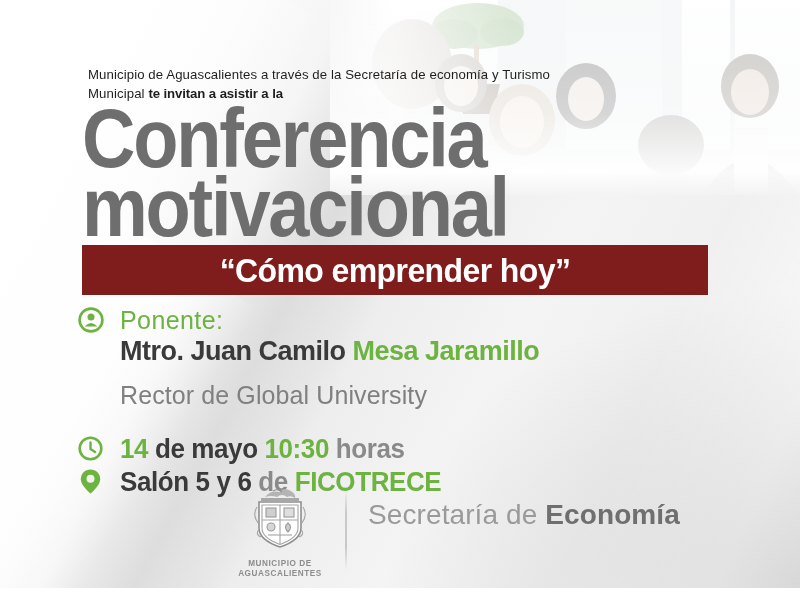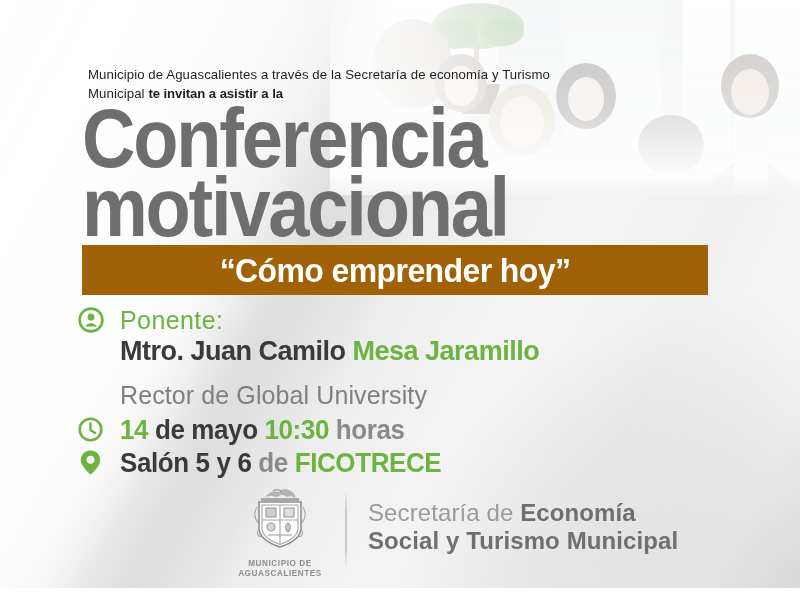--- a/index.html
+++ b/index.html
@@ -82,21 +82,21 @@
     color:#6e6e6e;
     letter-spacing:-2.2px;
     transform:scaleY(1.12);
     transform-origin:left top;
   }
   .title .l2 { display:block; }
 
   .banner {
     position:absolute; left:82px; top:245px;
     width:626px; height:50px;
-    background:#a16207;
+    background:#7f1d1d;
     display:flex; align-items:center; justify-content:center;
   }
   .banner-text {
     color:#ffffff; font-weight:bold;
     font-size:32px; letter-spacing:-.6px;
     transform:scaleY(1.05);
   }
 
   
   .info { position:absolute; left:78px; top:307px; width:660px; }
@@ -119,21 +119,21 @@
     letter-spacing:-.5px; color:#3a3a3a;
     transform:scaleY(1.05); transform-origin:left top;
   }
   .speaker .gr { color:#6cb33f; }
 
   .role {
     margin-left:42px; margin-top:15px;
     font-size:25px; color:#808080; letter-spacing:.1px;
   }
 
-  .row-date { margin-top:4px; align-items:center;text-align:center; }
+  .row-date { margin-top:23px; align-items:center;text-align:center; }
   .row-place { margin-top:2px; align-items:center; }
 
   .line-text {
     font-size:26px; font-weight:bold;
     letter-spacing:-.4px; color:#3a3a3a;
     transform:scaleY(1.06); transform-origin:left center;
   }
   .line-text .gr { color:#6cb33f; }
   .line-text .lt { color:#8a8a8a; font-weight:bold; }
 
@@ -151,21 +151,21 @@
   }
 
   .divider {
     position:absolute; left:345px; top:3px;
     width:2px; height:80px;
     background:linear-gradient(180deg,rgba(200,200,200,0) 0%,#c9c9c9 28%,#c9c9c9 72%,rgba(200,200,200,0) 100%);
   }
 
   .sec-text {
     position:absolute; left:368px; top:12px;
-    font-size:24px; line-height:1.16; color:#7c7c7c;
+    font-size:28px; line-height:1.16; color:#7c7c7c;
     letter-spacing:.1px;
   }
   .sec-text .lightw { font-weight:normal; color:#9a9a9a; }
   .sec-text b { font-weight:bold; color:#6f6f6f; }
   .sec-line2 { font-weight:bold; color:#6f6f6f; }
 </style>
 </head>
 <body>
 
 <div id="poster">
@@ -314,19 +314,18 @@
         <div class="crest-caption">
           <div>MUNICIPIO DE</div>
           <div>AGUASCALIENTES</div>
         </div>
       </div>
 
       <div class="divider"></div>
 
       <div class="sec-text">
         <div><span class="lightw">Secretaría de </span><b>Economía</b></div>
-        <div class="sec-line2">Social y Turismo Municipal</div>
       </div>
 
     </div>
 
   </div>
 </div>
 
 </body></html>

